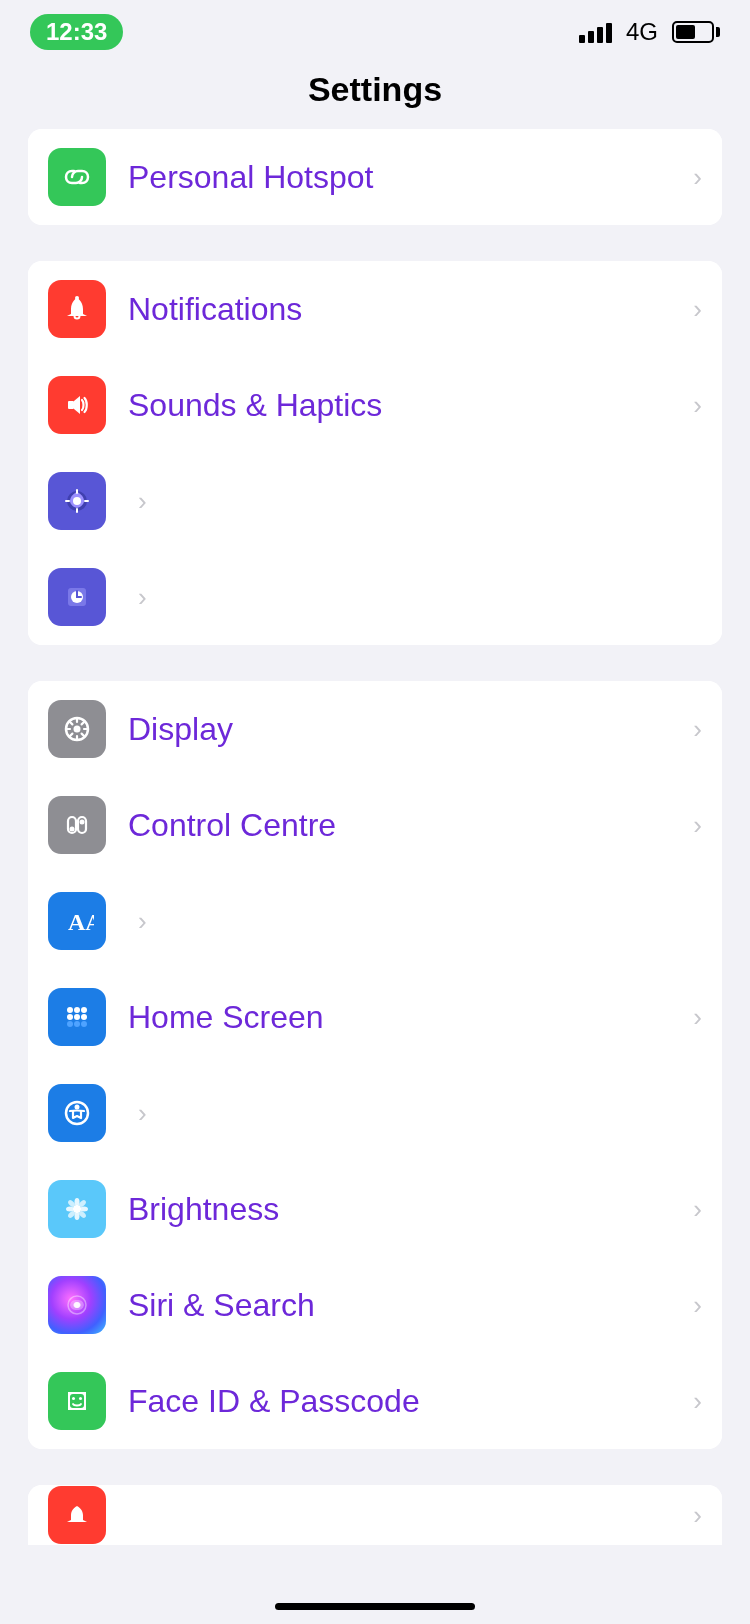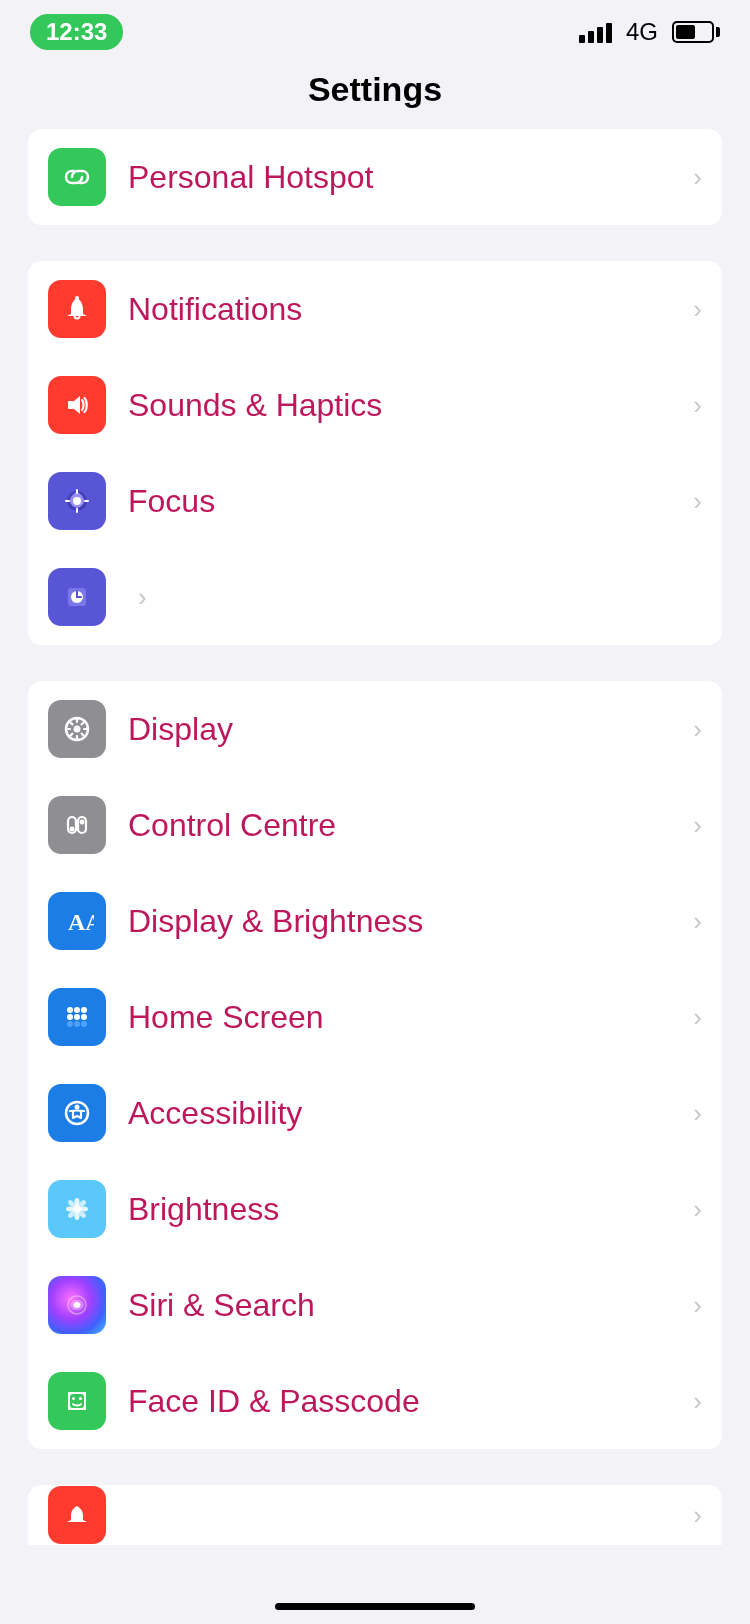--- a/index.html
+++ b/index.html
@@ -126,21 +126,21 @@
       flex-shrink: 0;
     }
 
     .icon-svg {
       width: 34px;
       height: 34px;
     }
 
     .item-label {
       font-size: 32px;
-      color: #be185d;
+      color: #6d28d9;
       flex: 1;
     }
 
     .chevron {
       color: #c7c7cc;
       font-size: 26px;
       margin-left: 10px;
     }
 
     
@@ -245,21 +245,20 @@
 
   <div class="settings-item">
     <div class="icon-wrap icon-focus">
       <svg class="icon-svg" viewBox="0 0 34 34" fill="none">
         <circle cx="17" cy="17" r="10" fill="#4040b0"></circle>
         <path d="M17 8 C17 8 10 11 10 17 C10 20 13 23 17 24 C21 23 24 20 24 17 C24 11 17 8 17 8Z" fill="#9b8fff"></path>
         <circle cx="17" cy="17" r="4" fill="white"></circle>
         <path d="M17 6 L17 9 M17 25 L17 28 M6 17 L9 17 M25 17 L28 17" stroke="white" stroke-width="2" stroke-linecap="round"></path>
       </svg>
     </div>
-    <span class="item-label">Focus</span>
     <span class="chevron">›</span>
   </div>
 
   <div class="settings-item">
     <div class="icon-wrap icon-screentime">
       <svg class="icon-svg" viewBox="0 0 34 34" fill="none">
         <rect x="8" y="8" width="18" height="18" rx="3" fill="#7a78e8"></rect>
         <circle cx="17" cy="17" r="6" fill="white"></circle>
         <path d="M17 11 L17 17 L21 17" stroke="#5856d6" stroke-width="2" stroke-linecap="round"></path>
       </svg>
@@ -295,21 +294,20 @@
     <span class="item-label">Control Centre</span>
     <span class="chevron">›</span>
   </div>
 
   <div class="settings-item">
     <div class="icon-wrap icon-display">
       <svg class="icon-svg" viewBox="0 0 34 34" fill="none">
         <text x="8" y="26" font-size="24" font-weight="700" fill="white" font-family="Georgia, serif">AA</text>
       </svg>
     </div>
-    <span class="item-label">Display &amp; Brightness</span>
     <span class="chevron">›</span>
   </div>
 
   <div class="settings-item">
     <div class="icon-wrap icon-homescreen">
       <svg class="icon-svg" viewBox="0 0 34 34" fill="none">
 
         <circle cx="10" cy="10" r="3" fill="white"></circle>
         <circle cx="17" cy="10" r="3" fill="white"></circle>
         <circle cx="24" cy="10" r="3" fill="white"></circle>
@@ -327,21 +325,20 @@
 
   <div class="settings-item">
     <div class="icon-wrap icon-accessibility">
       <svg class="icon-svg" viewBox="0 0 34 34" fill="none">
         <circle cx="17" cy="17" r="11" stroke="white" stroke-width="2.5" fill="none"></circle>
         <circle cx="17" cy="11" r="2.5" fill="white"></circle>
         <path d="M10 15 Q17 14 24 15" stroke="white" stroke-width="2.2" stroke-linecap="round"></path>
         <path d="M13 15 L13 22 L17 20 L21 22 L21 15" stroke="white" stroke-width="2.2" stroke-linecap="round" stroke-linejoin="round"></path>
       </svg>
     </div>
-    <span class="item-label">Accessibility</span>
     <span class="chevron">›</span>
   </div>
 
   <div class="settings-item">
     <div class="icon-wrap icon-wallpaper">
       <svg class="icon-svg" viewBox="0 0 34 34" fill="none">
 
         <circle cx="17" cy="17" r="4" fill="white"></circle>
         <ellipse cx="17" cy="10" rx="2.5" ry="4" fill="white" opacity="0.85"></ellipse>
         <ellipse cx="17" cy="24" rx="2.5" ry="4" fill="white" opacity="0.85"></ellipse>

